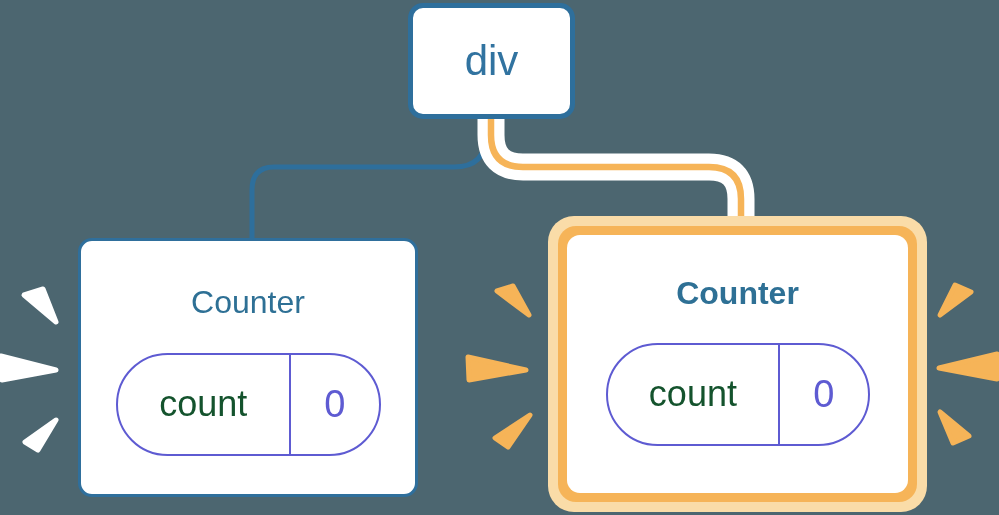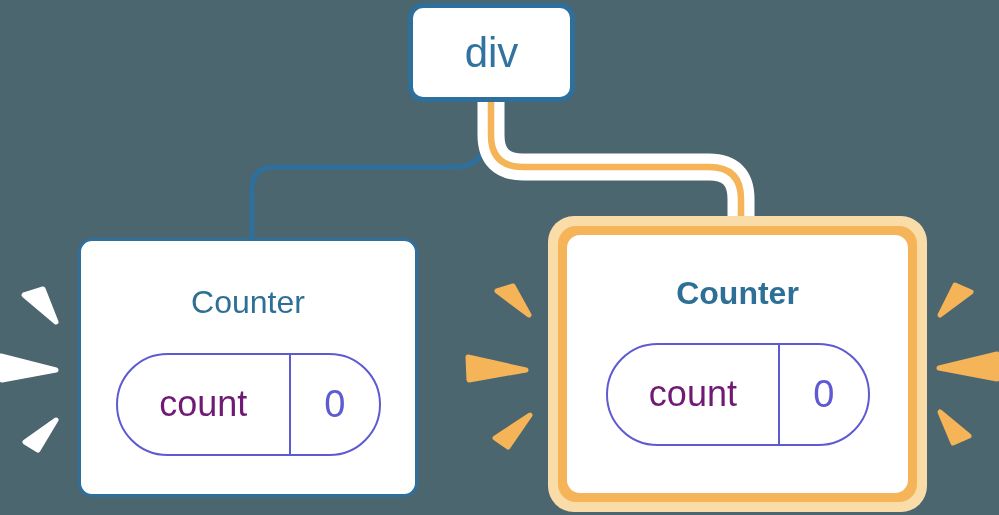--- a/index.html
+++ b/index.html
@@ -14,21 +14,21 @@
     overflow:hidden;
   }
   
   #wires{
     position:absolute;left:0;top:0;width:999px;height:515px;
     pointer-events:none;
   }
   
   .root-node{
     position:absolute;left:408px;top:3px;
-    width:167px;height:99px;
+    width:167px;height:116px;
     box-sizing:border-box;
     background:#ffffff;
     border:5px solid #2E6F9C;
     border-radius:15px;
     display:flex;align-items:center;justify-content:center;
     z-index:3;
   }
   .root-node .label{
     color:#3173A0;font-size:42px;font-weight:500;line-height:1;
   }
@@ -76,21 +76,21 @@
     border-radius:52px;
     background:#ffffff;
     display:flex;align-items:stretch;
     overflow:hidden;
   }
   .card-hl-inner .state-pill{margin-top:32px;width:264px;}
   .pill-key{
     flex:0 0 65.7%;
     display:flex;align-items:center;justify-content:center;
     border-right:2.5px solid #5E5BD2;
-    color:#701a75;font-size:36px;
+    color:#14532d;font-size:36px;
   }
   .pill-value{
     flex:1 1 auto;
     display:flex;align-items:center;justify-content:center;
     color:#5E5BD2;font-size:38px;
   }
 </style>
 </head>
 <body>
 

